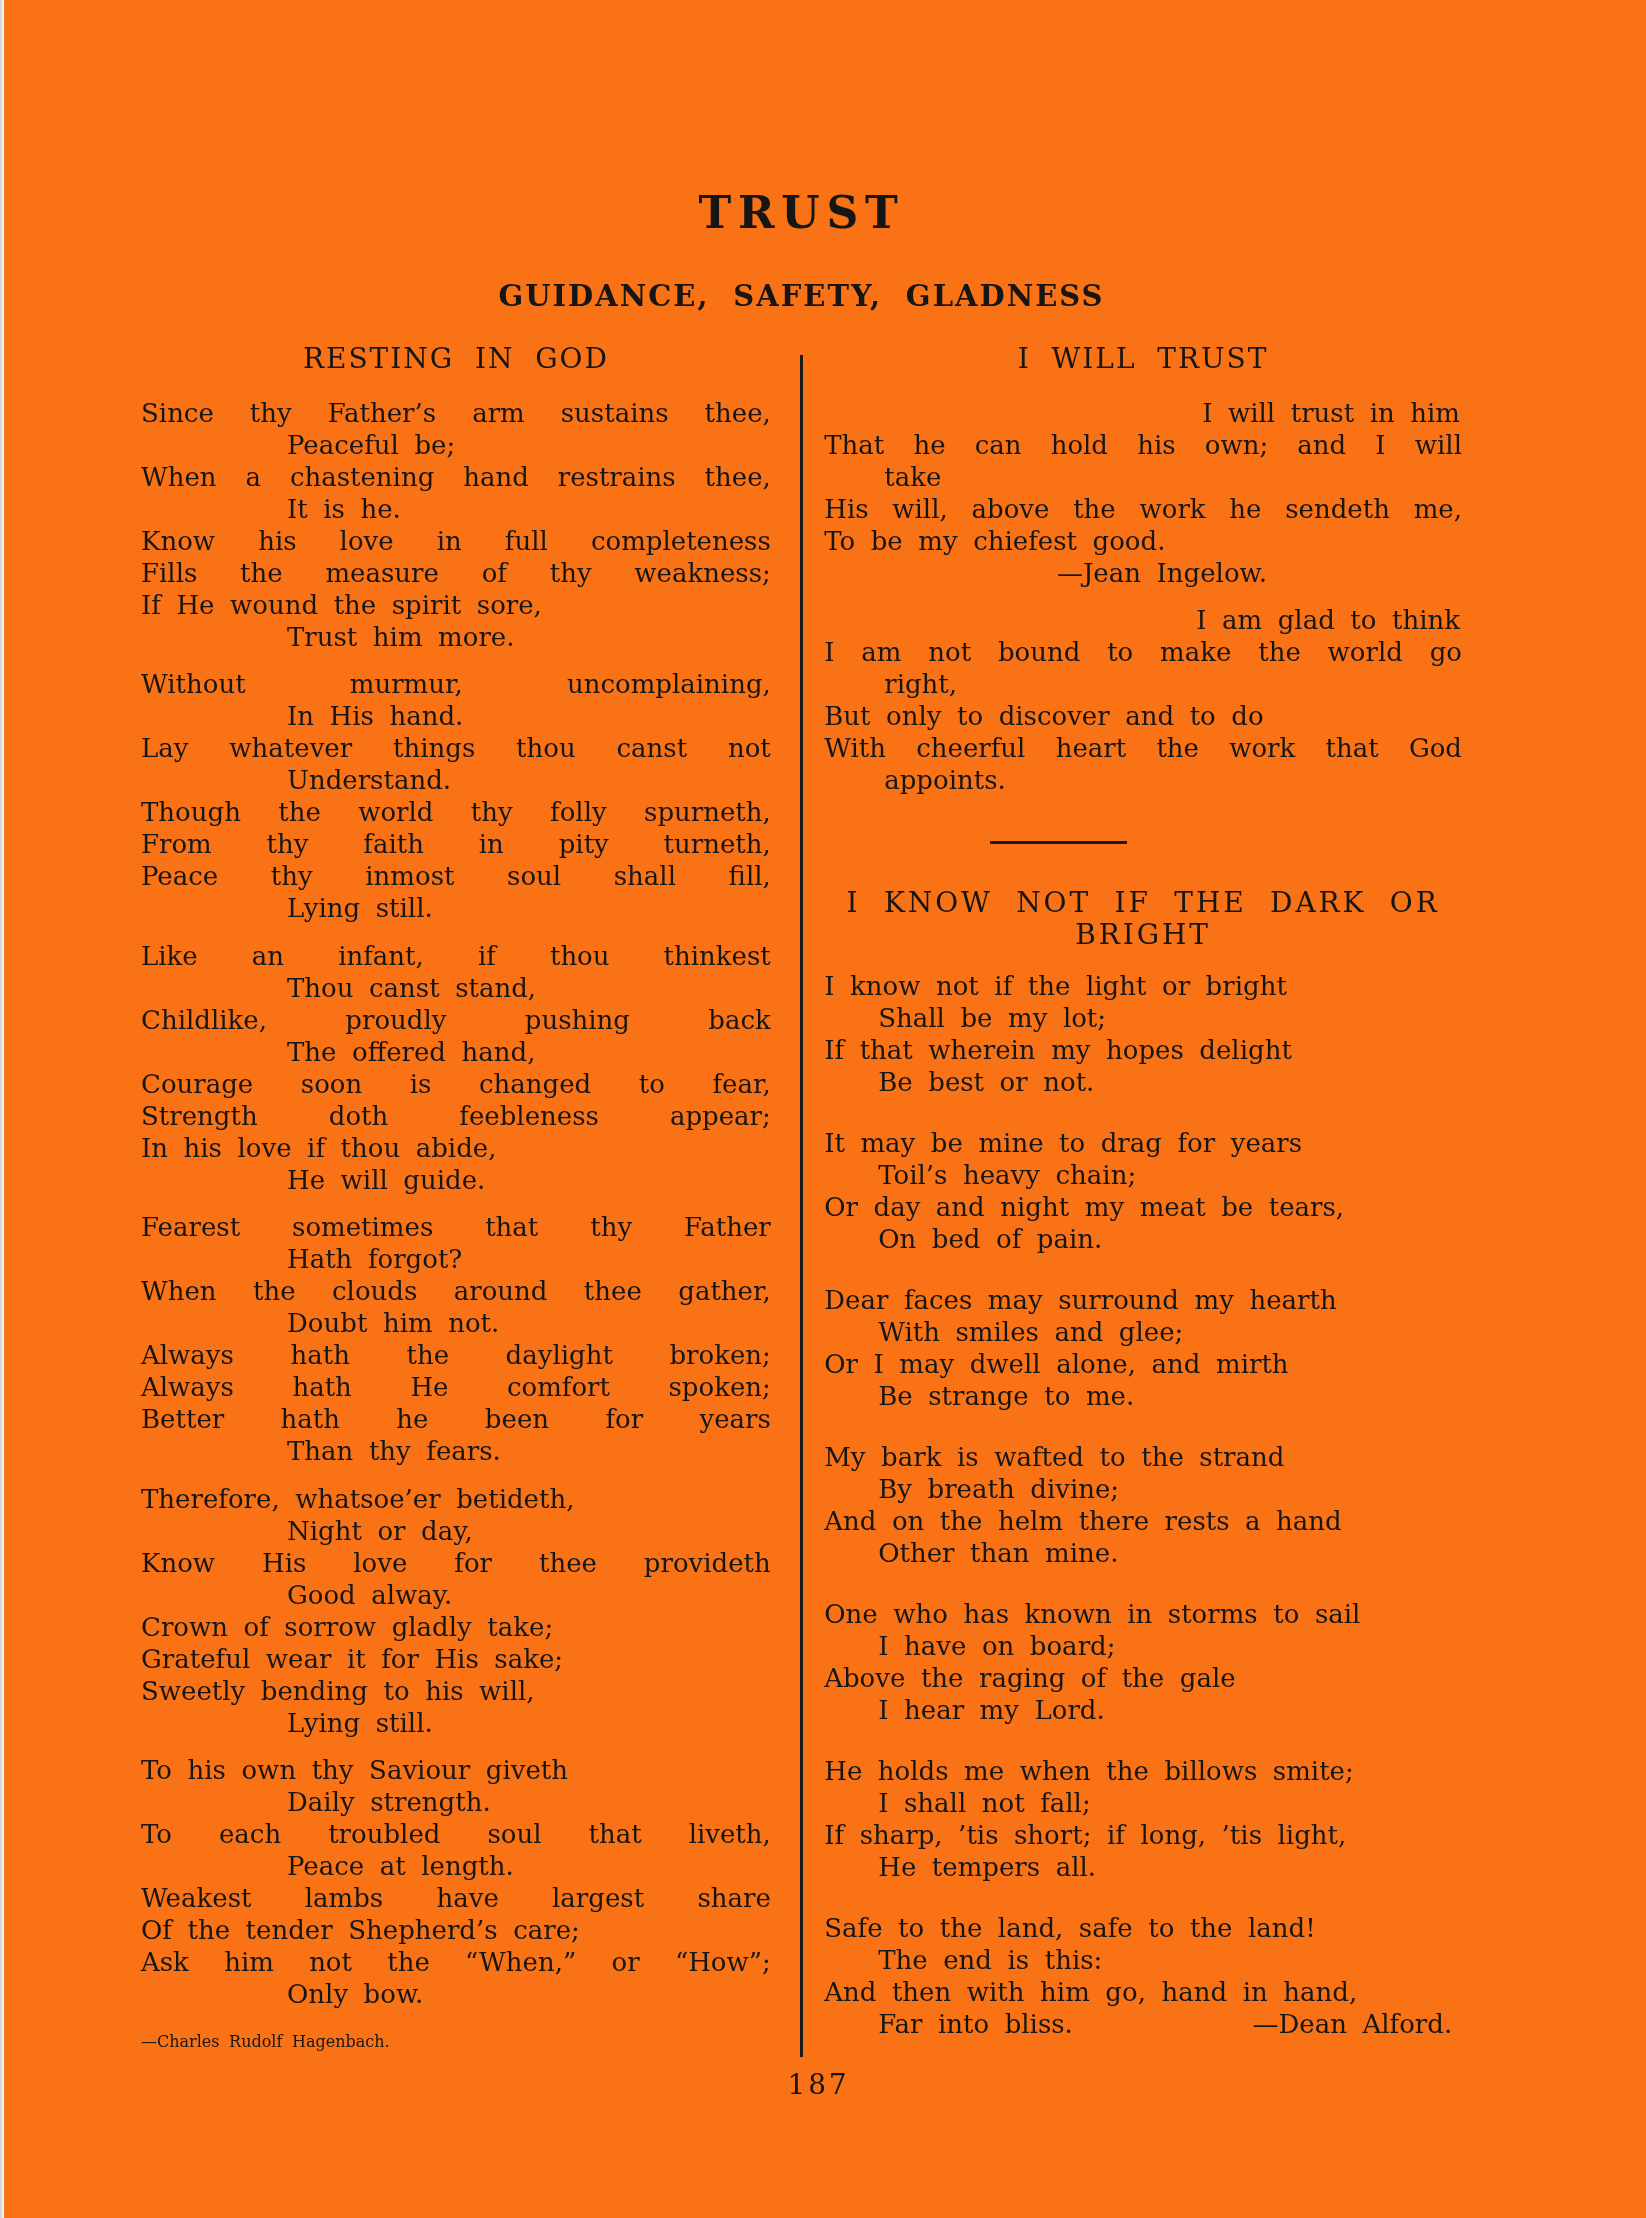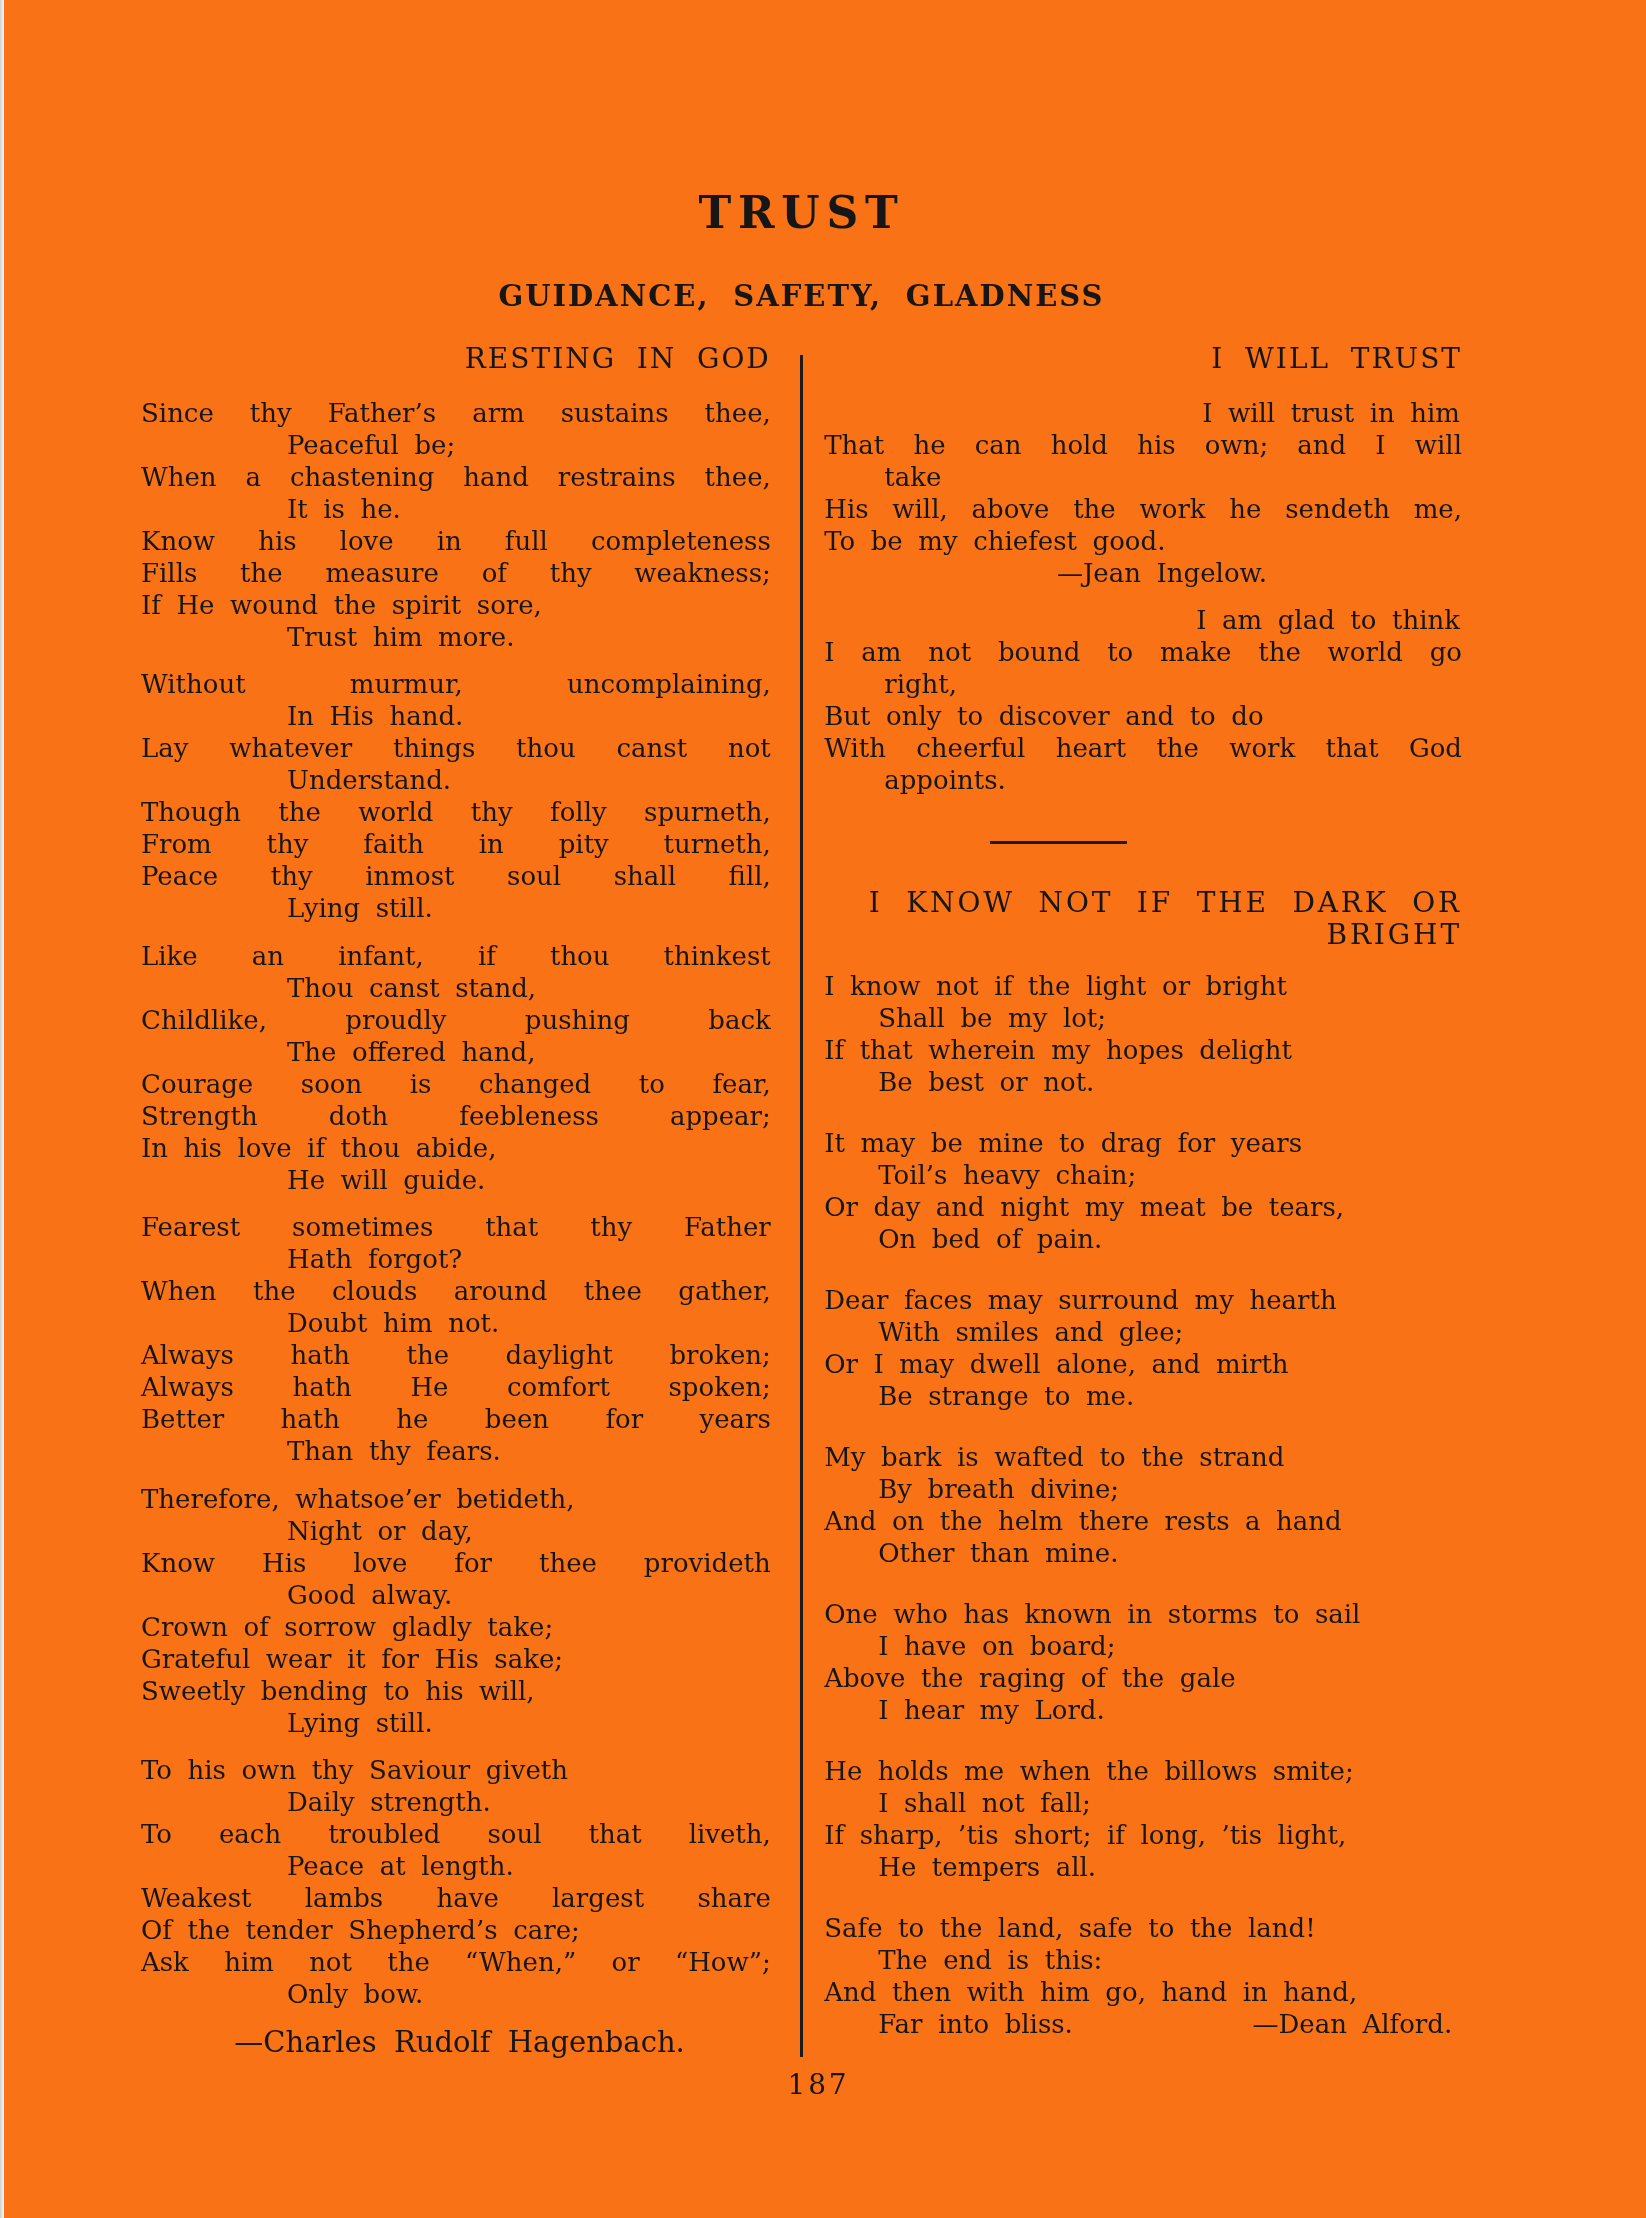--- a/index.html
+++ b/index.html
@@ -24,21 +24,21 @@
   }
   .columns {
     position: absolute; top: 343px; left: 141px; width: 1321px;
     display: flex; align-items: flex-start;
   }
   .col-left  { width: 630px; }
   .divider   { width: 2.9px; height: 1702px; margin-left: 29px; margin-top: 11.7px; background: #1b1b1b; }
   .col-right { width: 638px; margin-left: 21.5px; }
 
   .col-heading {
-    text-align: right;
+    text-align: center;
     font-size: 28px; letter-spacing: 2px; word-spacing: 9.8px;
     line-height: 32px;
     margin-bottom: 21.5px;
     white-space: nowrap;
   }
   .poem2-heading { margin-top: 43px; margin-bottom: 19.5px; }
   .poem2-heading .col-heading { margin-bottom: 0; letter-spacing: 2.9px; word-spacing: 11.7px; }
 
   .ln {
     font-size: 26px; line-height: 32px;
@@ -47,21 +47,21 @@
   }
   .ln.j { white-space: normal; text-align: justify; text-align-last: justify; }
   .stanza { margin-bottom: 15.6px; }
   .poem-r2 .stanza { margin-bottom: 29px; }
 
   .poem-l  .ind  { margin-left: 146px; }
   .poem-r1 .ind2 { margin-left: 60px; }
   .poem-r2 .ind  { margin-left: 54px; }
   .ralign { text-align: right; padding-right: 2px; }
   .attr1  { text-align: right; padding-right: 195px; }
-  .attr-left { text-align: right; padding-right: 86px; font-size: 29px; line-height: 32px; word-spacing: 0.28em; }
+  .attr-left { padding-right: 86px; font-size: 16px; line-height: 32px; word-spacing: 0.28em; }
   .lastrow { display: flex; margin-left: 54px; }
   .lastrow .inline-attr { margin-left: auto; padding-right: 9.8px; }
 
   .rule {
     width: 137px; height: 2.9px; background: #1b1b1b;
     margin: 45px 0 0 166px;
   }
   .page-number {
     position: absolute; top: 2068px; left: 158px; width: 1321px;
     text-align: center;

